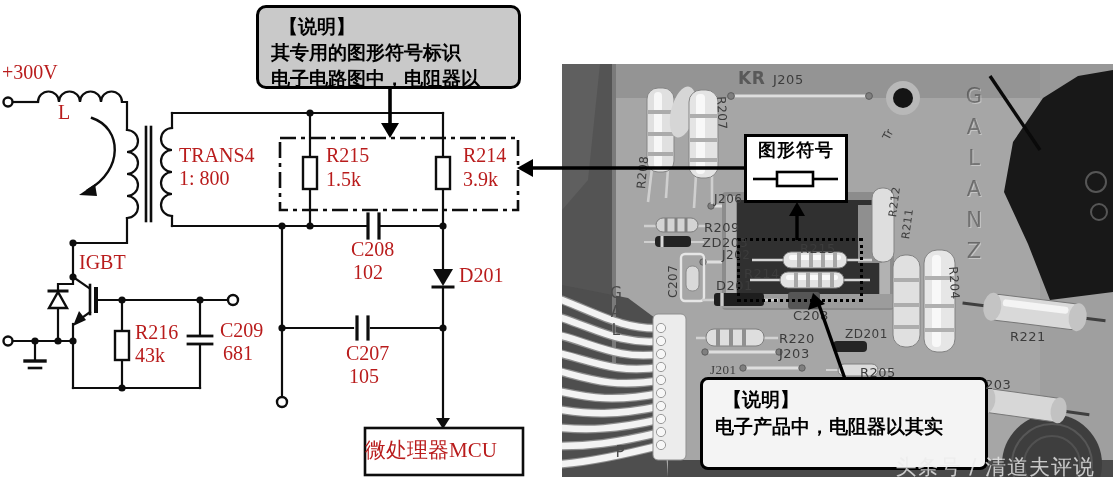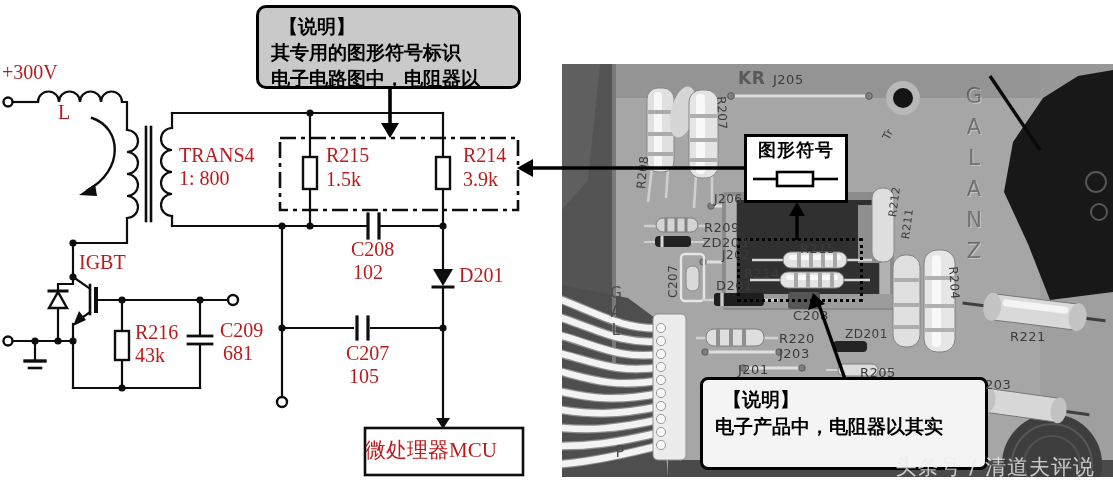--- a/index.html
+++ b/index.html
@@ -423,21 +423,21 @@
   <div class="slk" style="left:704px;top:220px;font-size:13px;">R209</div>
   <div class="slk" style="left:702px;top:235px;font-size:13px;">ZD203</div>
   <div class="slk" style="left:722px;top:248px;font-size:12px;">J202</div>
   <div class="slk" style="left:666px;top:298px;font-size:12px;transform:rotate(-90deg);">C207</div>
   <div class="slk" style="left:800px;top:241px;font-size:13px;">R215</div>
   <div class="slk" style="left:744px;top:266px;font-size:13px;">R214</div>
   <div class="slk" style="left:716px;top:278px;font-size:13px;">D201</div>
   <div class="slk" style="left:793px;top:308px;font-size:13px;">C208</div>
   <div class="slk" style="left:779px;top:331px;font-size:13px;">R220</div>
   <div class="slk" style="left:779px;top:346px;font-size:13px;">J203</div>
-  <div class="slk" style="left:738px;top:362px;font-size:13px;">J201</div>
+  <div class="slk" style="left:710px;top:362px;font-size:13px;font-family:Liberation Serif, serif;">J201</div>
   <div class="slk" style="left:845px;top:327px;font-size:12px;">ZD201</div>
   <div class="slk" style="left:860px;top:365px;font-size:13px;">R205</div>
   <div class="slk" style="left:960px;top:266px;transform:rotate(86deg);font-size:12px;">R204</div>
   <div class="slk" style="left:1010px;top:329px;font-size:13px;">R221</div>
   <div class="slk" style="left:985px;top:377px;font-size:13px;">203</div>
   <div class="slk vert" style="left:607px;top:284px;font-size:15px;color:#4c4c4c;">GAL</div>
   <div class="slk vert" style="left:611px;top:424px;font-size:15px;color:#4c4c4c;">-P</div>
   <div id="brand-emboss">GALANZ</div>
 
   <svg class="overlay" width="1113" height="483" viewBox="0 0 1113 483">

